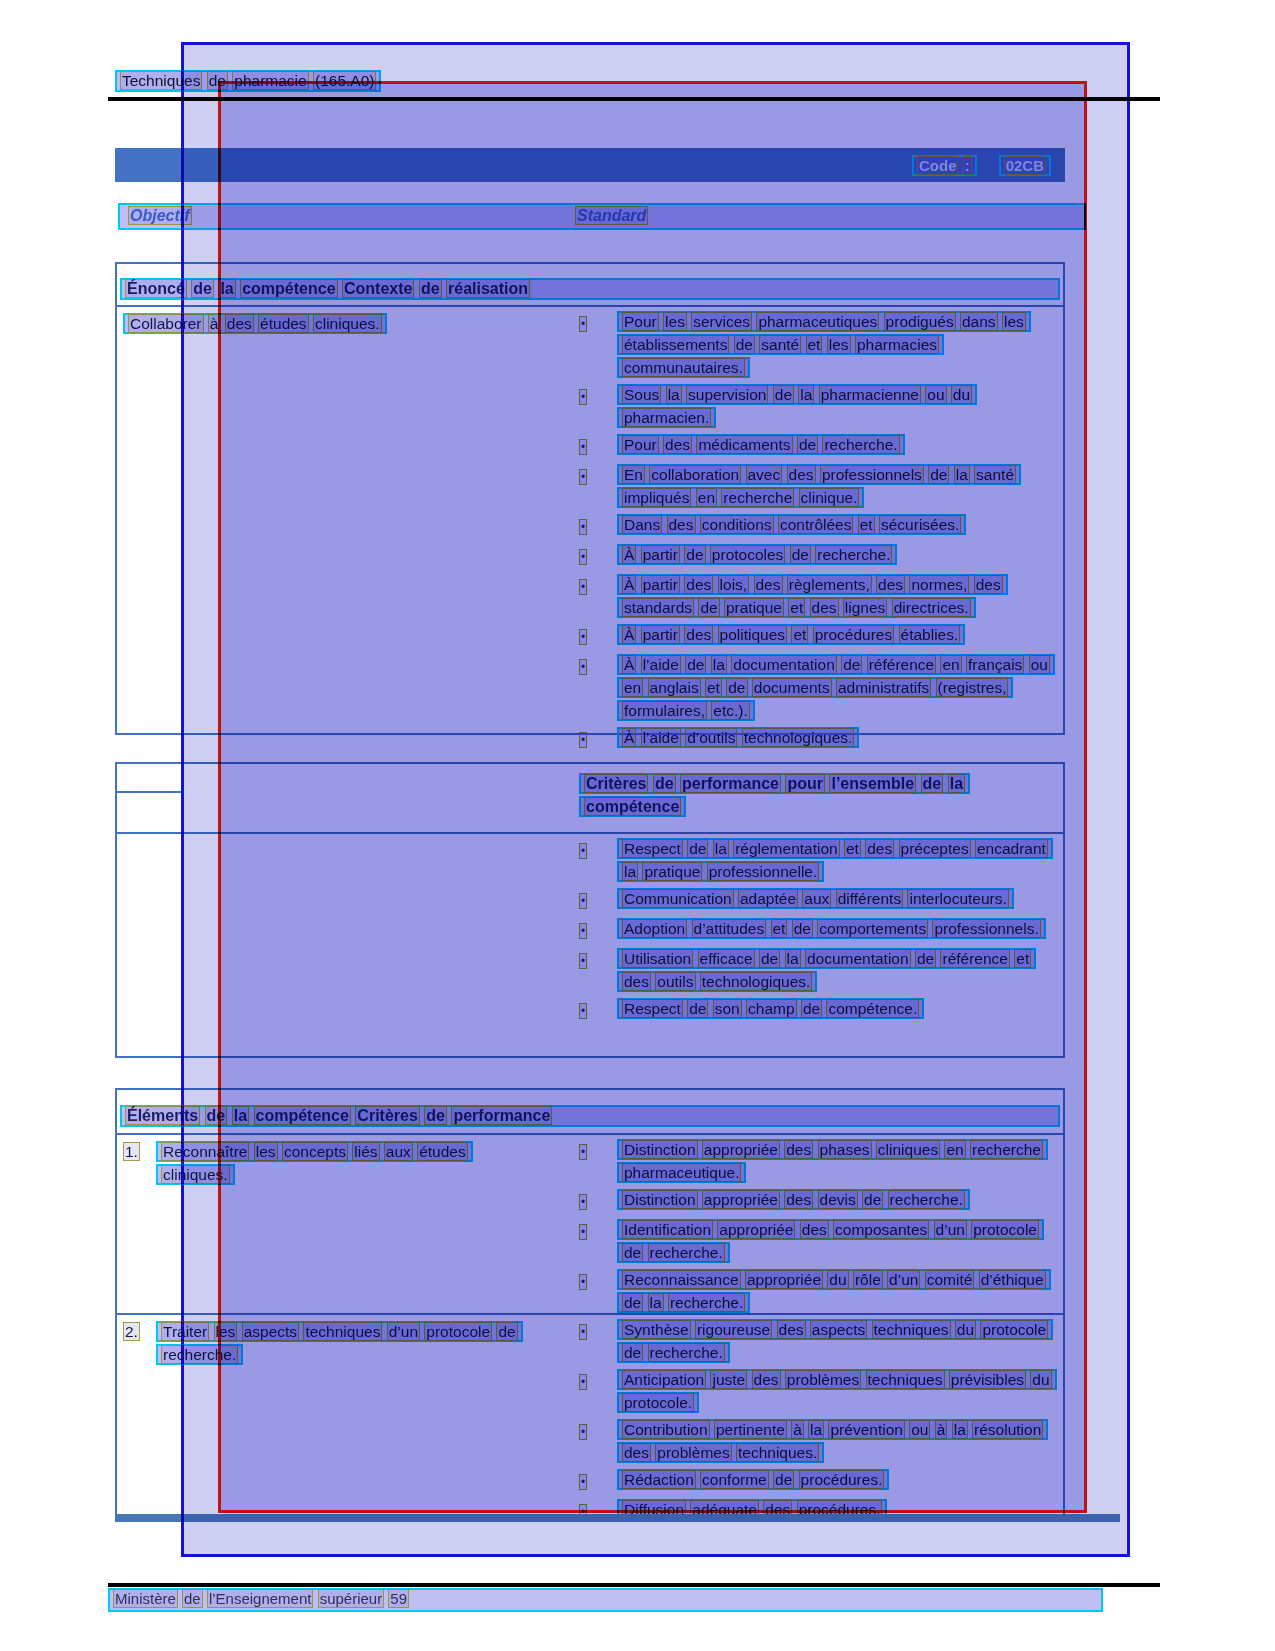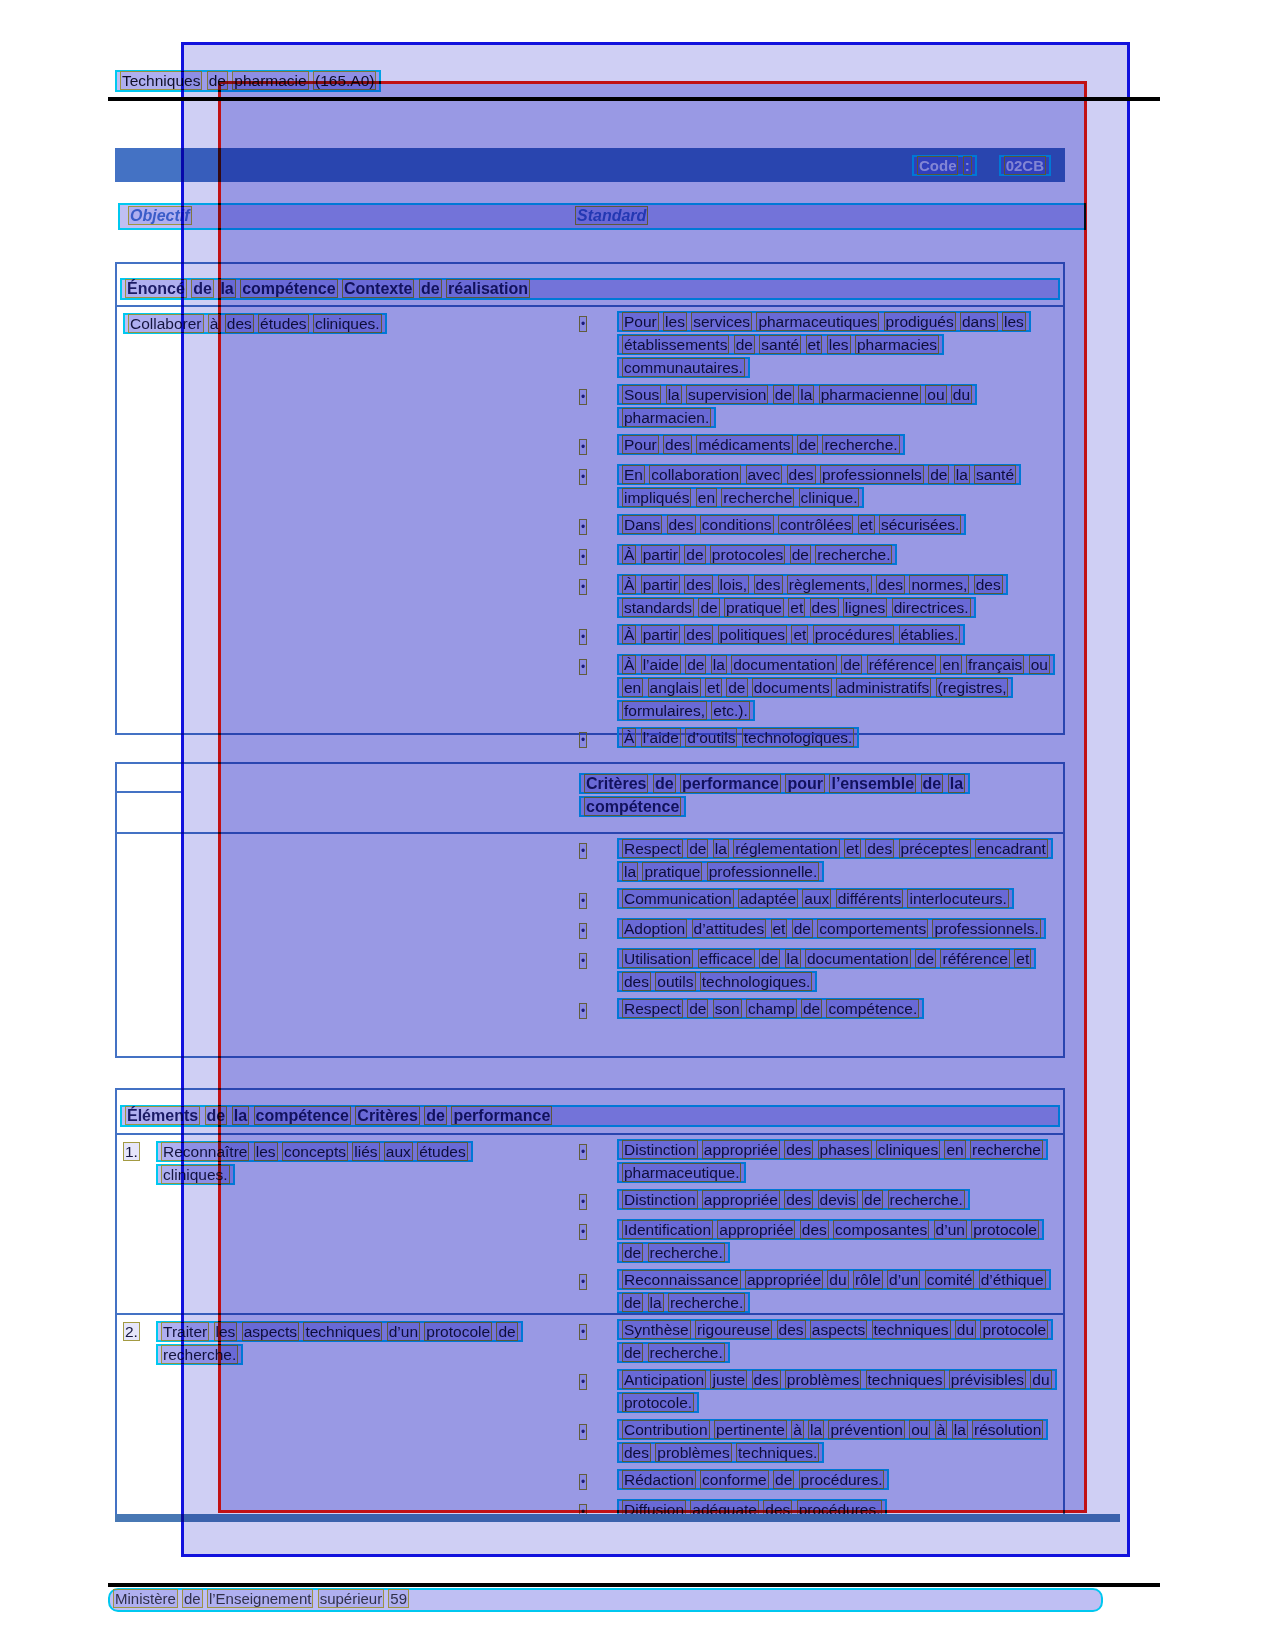--- a/index.html
+++ b/index.html
@@ -37,21 +37,21 @@
       -webkit-box-decoration-break:clone;box-decoration-break:clone;}
   span.hl{display:inline;}
   div.hl{display:block;}
   
   .w{border:1px solid rgba(155,145,45,0.9);padding:0 1px;background:rgba(90,90,225,0.15);}
   .bl{font-size:12px;color:#2a2a8a;}
   .band{margin:2px 3px 0 3px;}
   
   .footband{position:absolute;left:108px;top:1588px;width:995px;height:24px;display:flex;
             align-items:center;justify-content:space-between;box-sizing:border-box;
-            font-size:15px;color:#30304a;border-radius:10px;}
+            font-size:15px;color:#30304a;}
   
   .steel{position:absolute;left:115px;top:1514px;width:1005px;height:8px;background:#4878b4;}
   .seg{position:absolute;left:115px;top:762px;width:66px;height:29px;border-bottom:2px solid #4472c4;}
   
   .ov{position:absolute;box-sizing:border-box;mix-blend-mode:multiply;z-index:5;}
   .ov-outer{left:181px;top:42px;width:949px;height:1515px;border:3px solid #1212dd;background:#cfcff4;}
   .ov-red{left:218px;top:81px;width:869px;height:1432px;border:3px solid #ee1414;background:#bdbdef;}
 </style>
 </head>
 <body>

